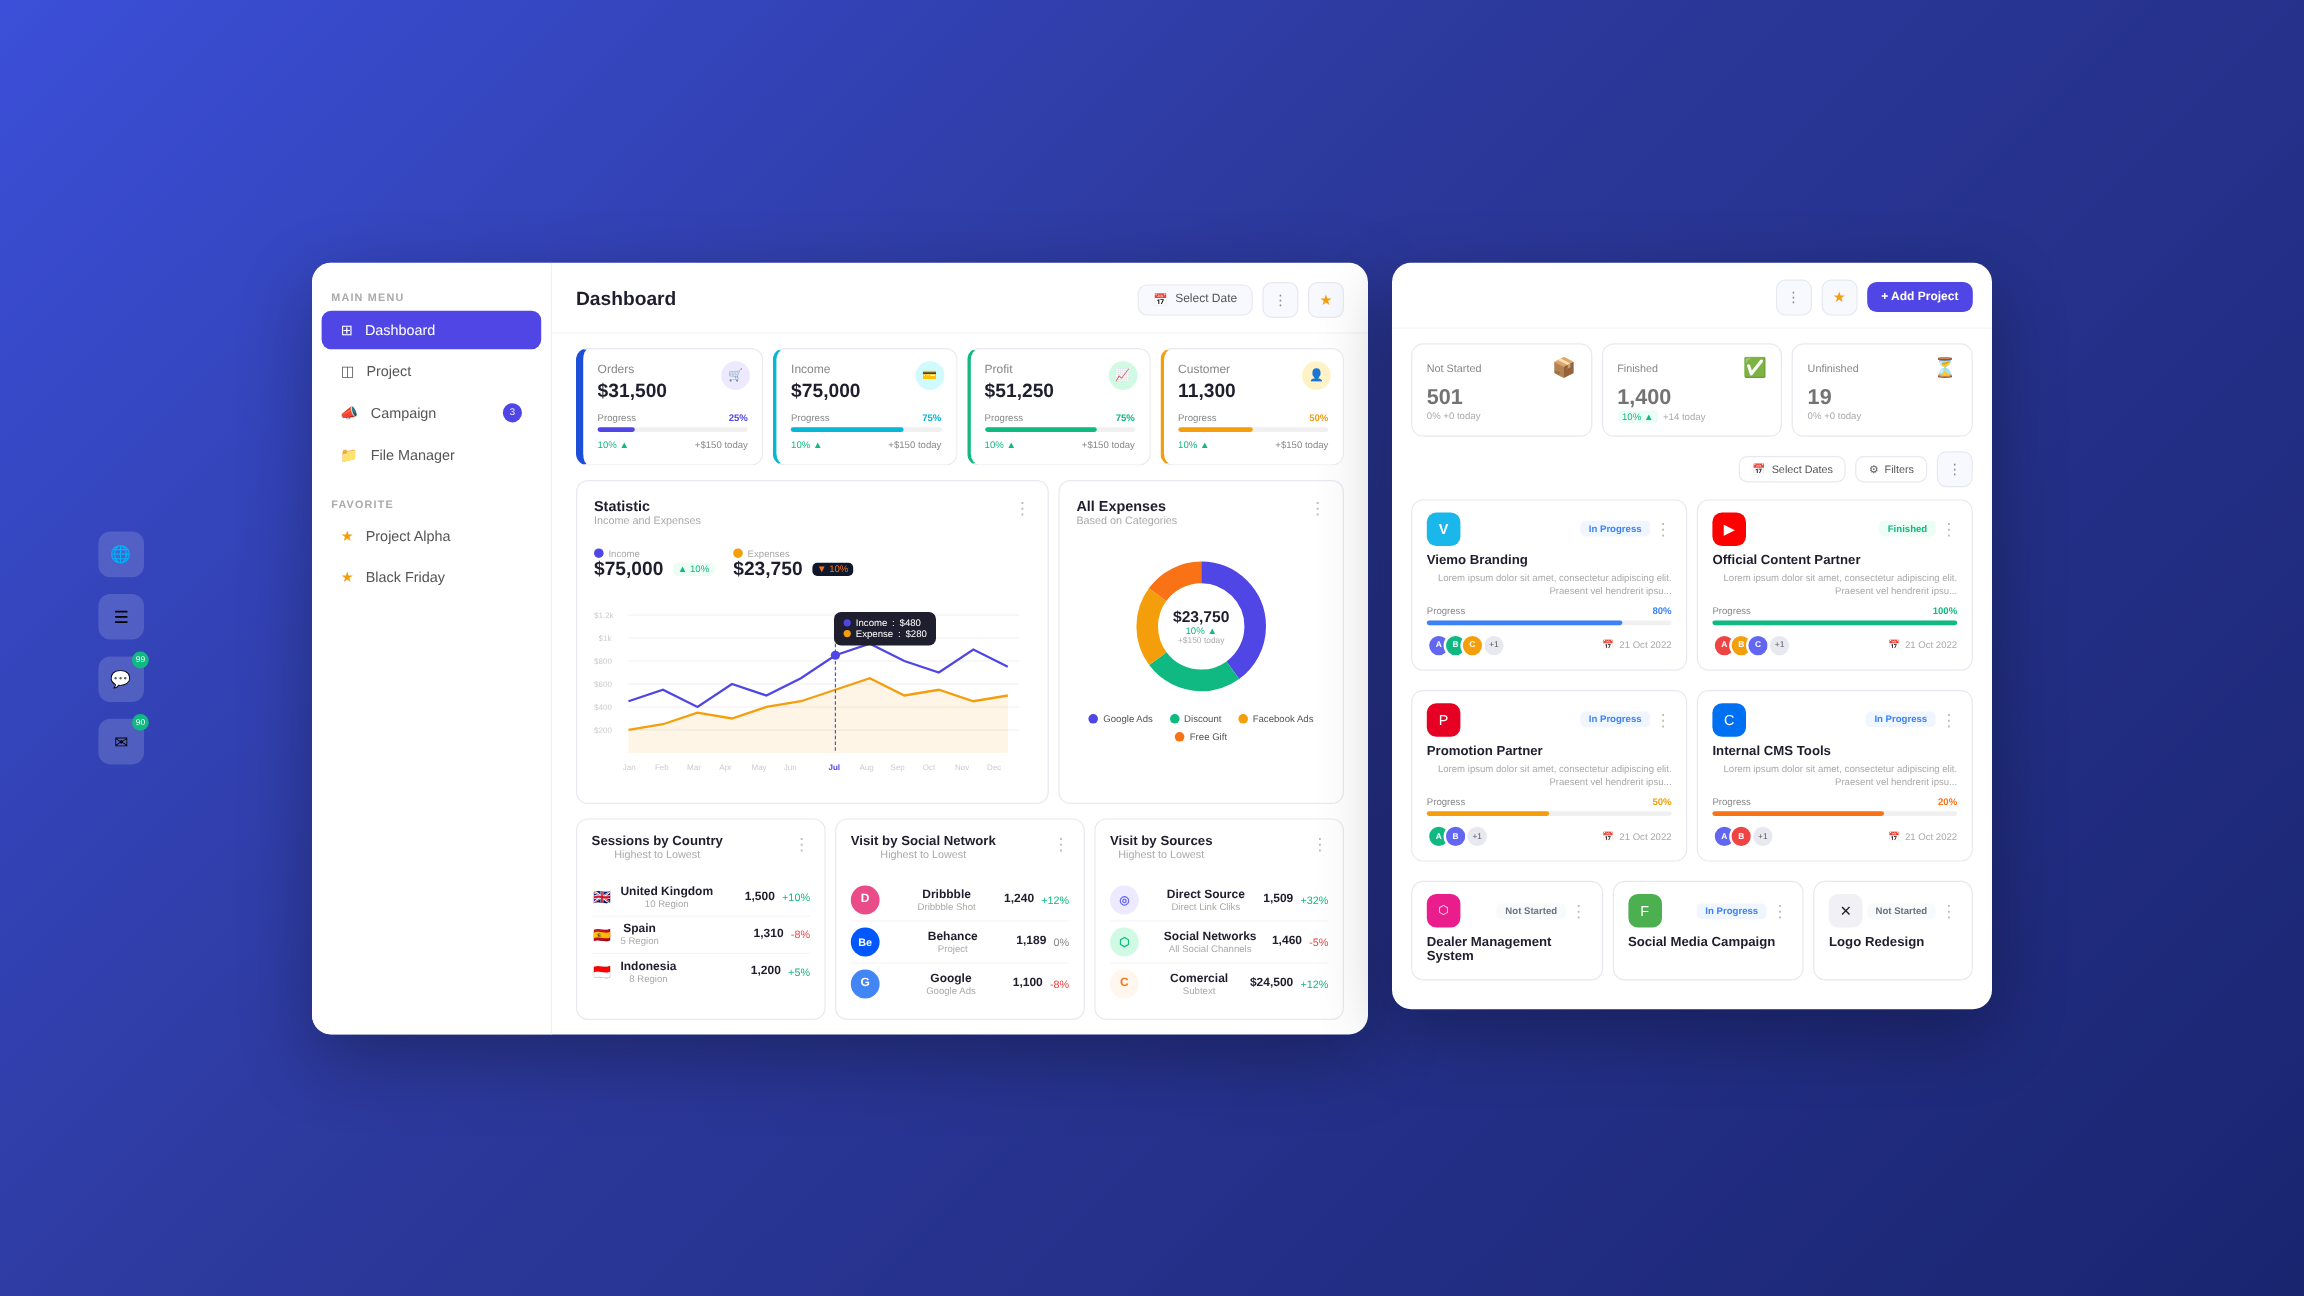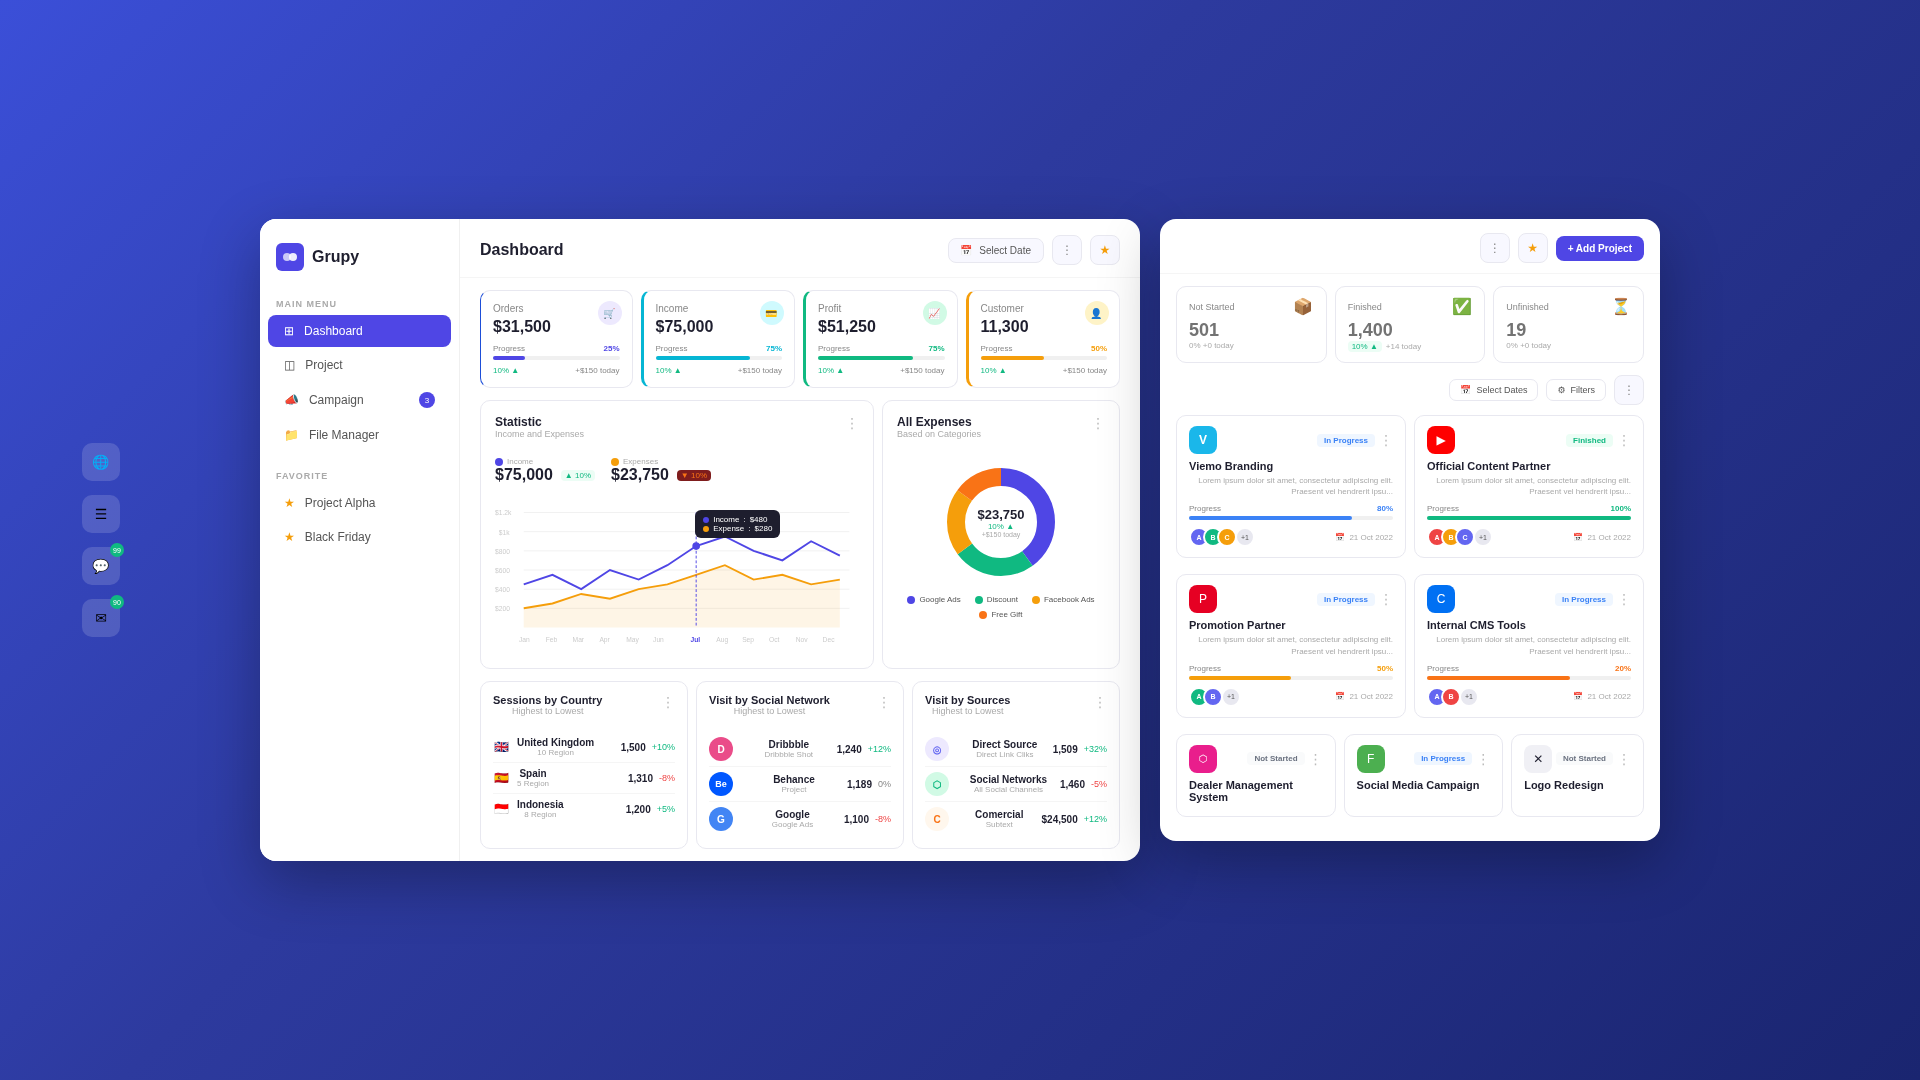--- a/index.html
+++ b/index.html
@@ -146,21 +146,21 @@
     }
     .stat-card {
       flex: 1;
       background: #fff;
       border: 1px solid #e8e8f0;
       border-radius: 10px;
       padding: 12px;
       margin: 0 4px;
       position: relative;
     }
-    .stat-card:first-child { border-left: 1px solid #1d4ed8; }
+    .stat-card:first-child { border-left: 6px solid #1d4ed8; }
     .stat-card:nth-child(2) { border-left: 3px solid #06b6d4; }
     .stat-card:nth-child(3) { border-left: 3px solid #10b981; }
     .stat-card:nth-child(4) { border-left: 3px solid #f59e0b; }
     .stat-label {
       font-size: 10px;
       color: #888;
       margin-bottom: 4px;
     }
     .stat-value {
       font-size: 16px;
@@ -562,29 +562,20 @@
       ✉
       <span style="position:absolute;top:-4px;right:-4px;background:#10b981;color:white;border-radius:50%;width:14px;height:14px;font-size:7px;display:flex;align-items:center;justify-content:center;">90</span>
     </div>
   </div>
 
   <div style="display:flex; gap:20px; align-items:flex-start;">
 
     <div class="main-card">
 
       <div class="sidebar">
-        <div class="sidebar-logo">
-          <div class="logo-icon">
-            <svg width="16" height="16" viewBox="0 0 16 16">
-                <circle cx="5" cy="8" r="4" fill="white" opacity="0.7"></circle>
-                <circle cx="11" cy="8" r="4" fill="white" opacity="0.9"></circle>
-              </svg>
-          </div>
-          <span class="logo-text">Grupy</span>
-        </div>
 
         <div class="sidebar-section-label">MAIN MENU</div>
 
         <div class="sidebar-item active">
           <span style="font-size:12px;">⊞</span>
           <span>Dashboard</span>
         </div>
         <div class="sidebar-item">
           <span style="font-size:12px;">◫</span>
           <span>Project</span>
@@ -716,21 +707,21 @@
                   <span class="badge-pct">▲ 10%</span>
                 </div>
               </div>
               <div class="chart-val-item">
                 <div class="chart-val-label">
                     <span class="dot-expense"></span>
                     <span>Expenses</span>
                   </div>
                 <div style="display:flex;align-items:center;gap:4px;">
                   <span class="chart-val-num">$23,750</span>
-                  <span class="badge-pct" style="background:#7f1d1d;color:#f97316;">▼ 10%</span>
+                  <span class="badge-pct" style="background:#0f172a;color:#f97316;">▼ 10%</span>
                 </div>
               </div>
             </div>
 
             <div class="line-chart-wrap">
               
               <div class="chart-tooltip">
                 <div class="tooltip-row">
                   <span class="tooltip-dot-income"></span>
                   <span>Income</span> :

